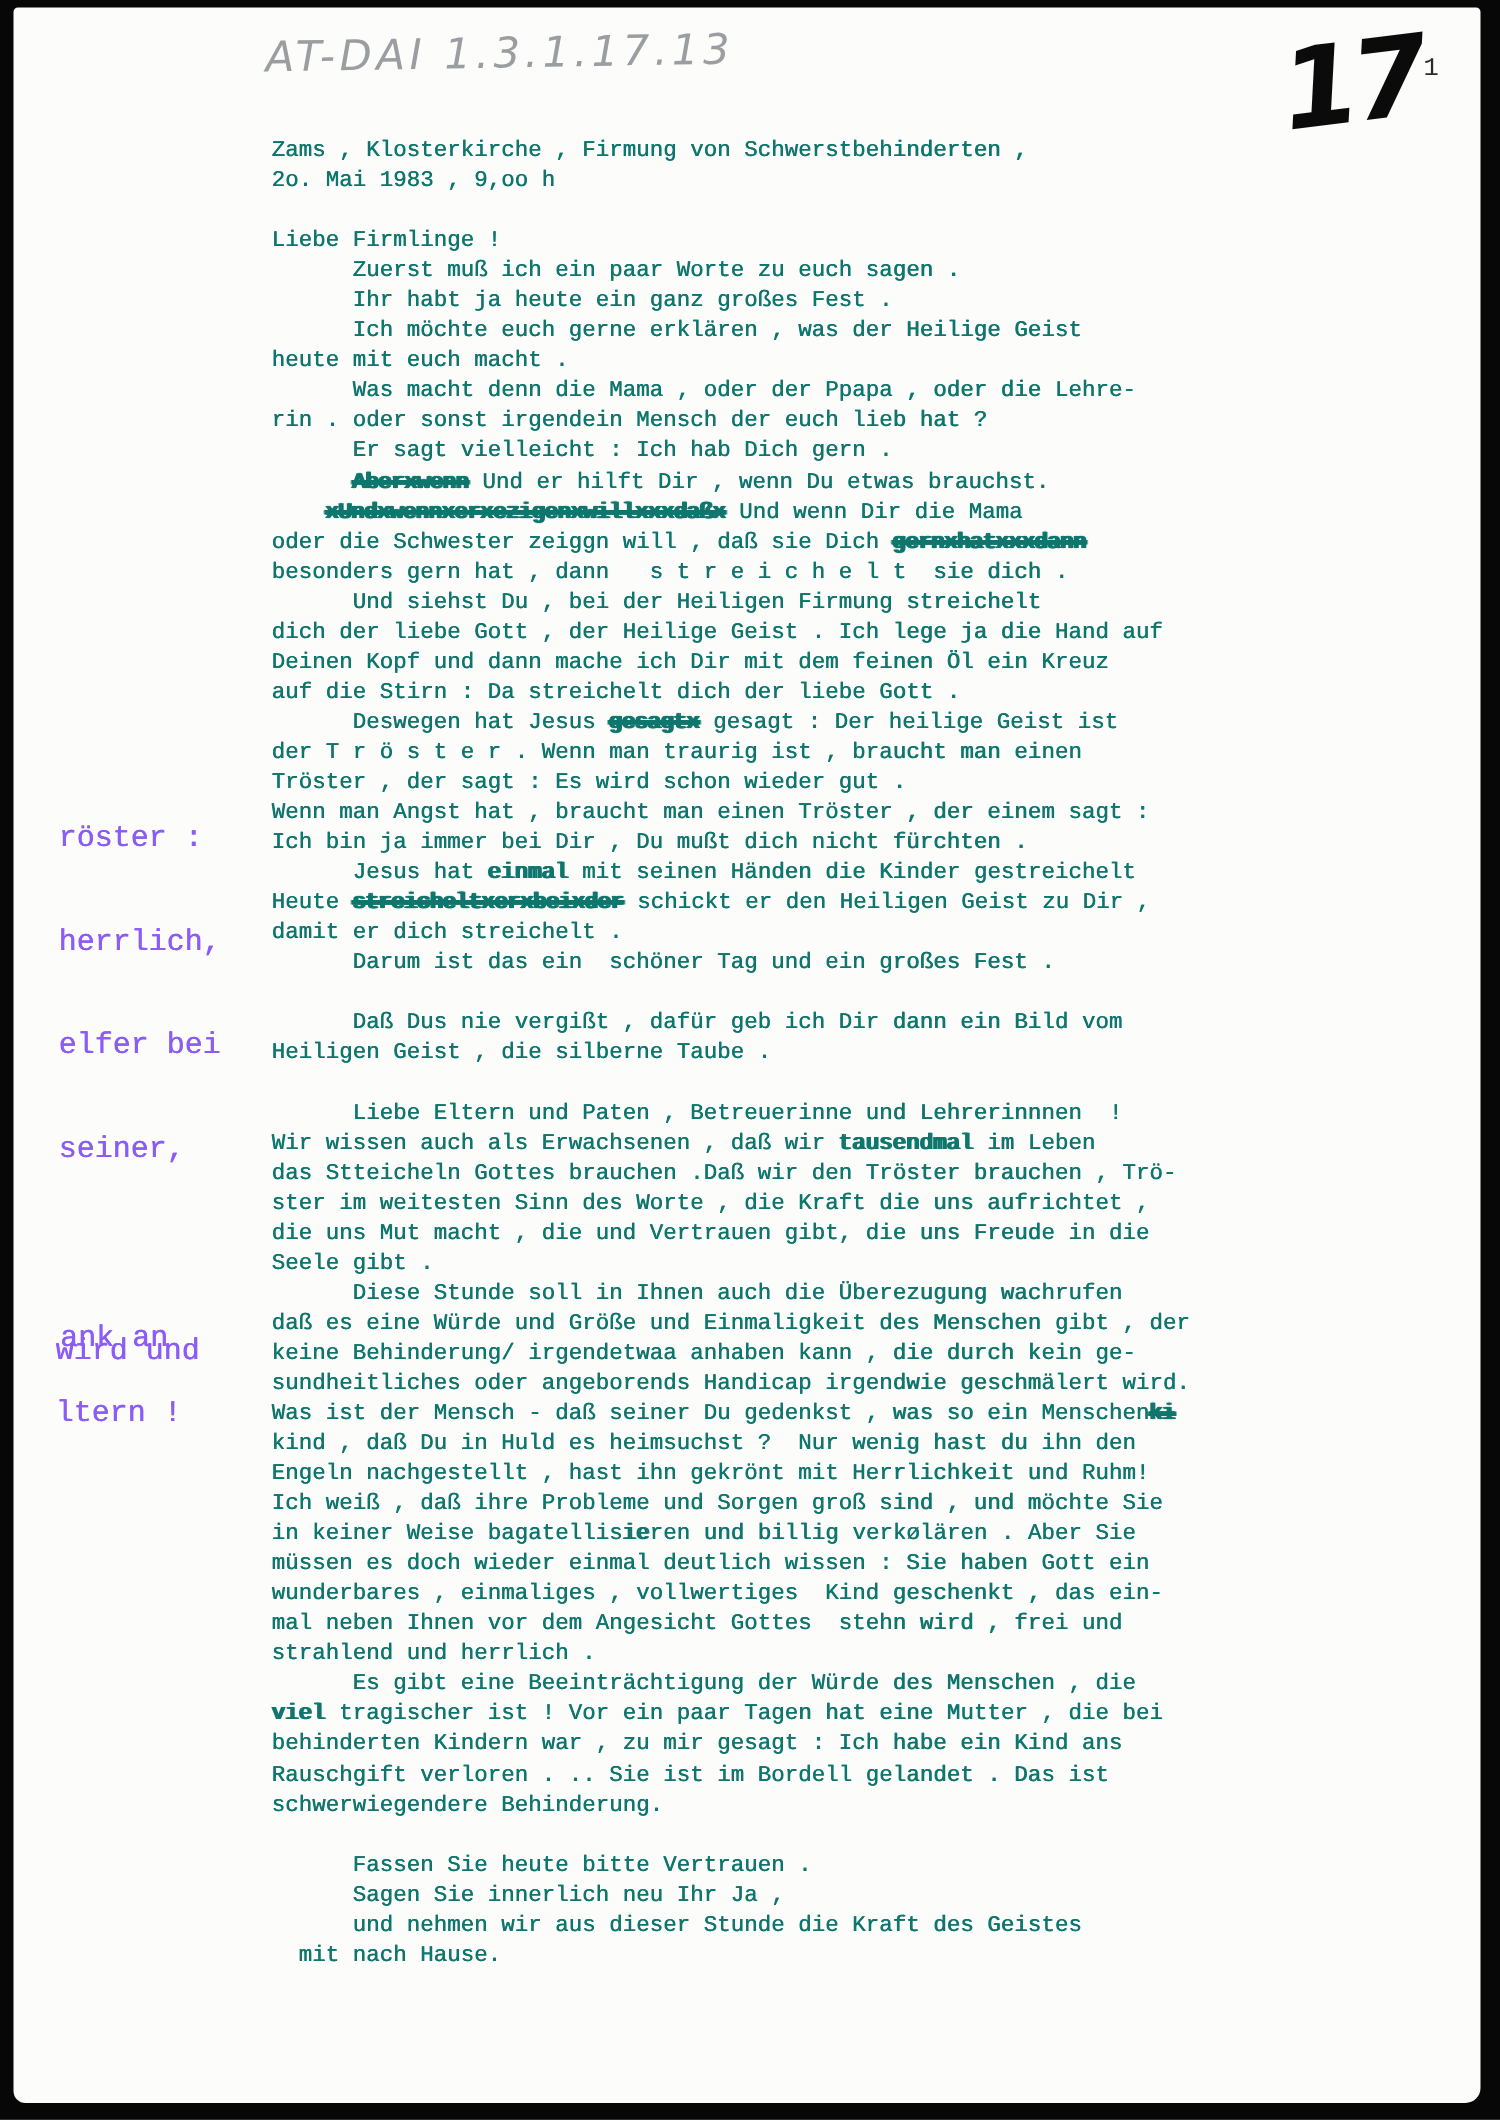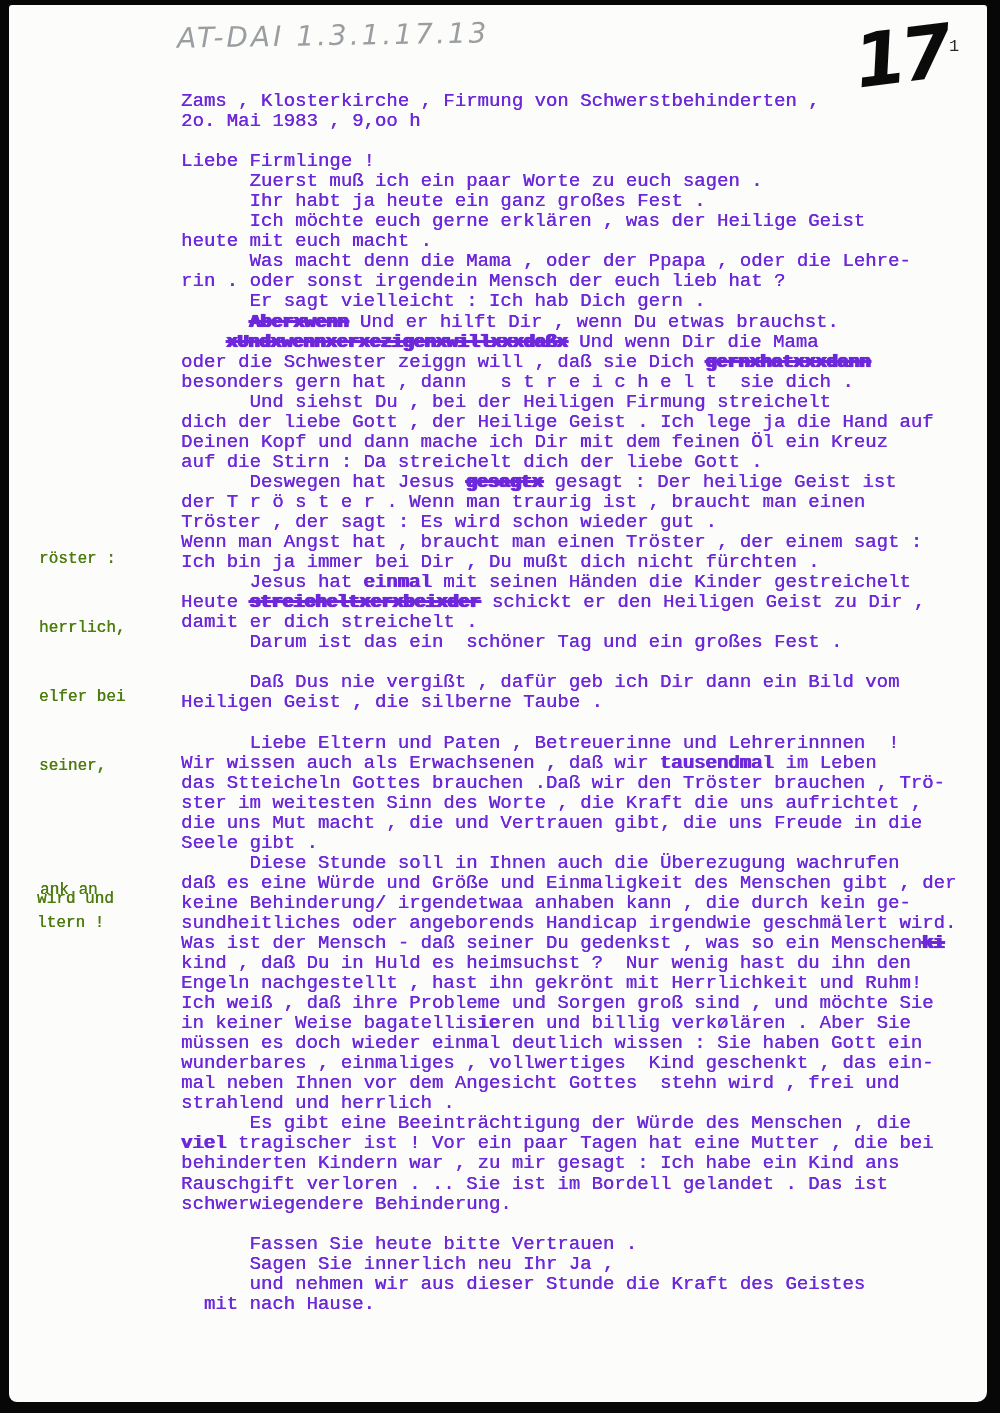--- a/index.html
+++ b/index.html
@@ -1,36 +1,36 @@
 <!DOCTYPE html>
 <html><head>
 <meta charset="utf-8">
 <style>
   html,body{margin:0;padding:0;background:#000;}
   .scan{position:relative;width:1000px;height:1413px;background:#070707;overflow:hidden;}
   .paper{position:absolute;left:9px;top:5px;right:13px;bottom:11px;background:#fcfcfa;
          border-radius:3px 3px 10px 8px;}
   
   .doc{position:absolute;left:172px;top:86px;width:816px;
-       font-family:"Liberation Mono",monospace;font-size:19px;line-height:20.05px;
-       color:#6d28d9;white-space:pre;text-shadow:0.35px 0 0 currentColor;}
+       font-family:"Liberation Mono",monospace;font-size:15px;line-height:20.05px;
+       color:#0f766e;white-space:pre;text-shadow:0.35px 0 0 currentColor;}
   .line{height:20.05px;}
-  .struck{font-weight:bold;letter-spacing:-0.4px;
+  .struck{font-weight:normal;letter-spacing:-0.4px;
           text-decoration:line-through;text-decoration-thickness:2.5px;
           text-shadow:1px 0 0 currentColor,-1px 0 0 currentColor,0 0 1px currentColor;}
   .ovr{text-shadow:1px 0 0 currentColor,-0.7px 0 0 currentColor;}
   
-  .mn{position:absolute;font-family:"Liberation Mono",monospace;font-size:16px;
-      color:#4d7c0f;white-space:pre;text-shadow:0.35px 0 0 currentColor;}
+  .mn{position:absolute;font-family:"Liberation Mono",monospace;font-size:20px;
+      color:#8b5cf6;white-space:pre;text-shadow:0.35px 0 0 currentColor;}
   .mn1{left:30px;top:497px;line-height:23px;}
   .mn2{left:28px;top:876px;height:70px;width:150px;text-align:right;}
   .mn2 > div{position:absolute;left:0;}
   .mn2 .l1{top:0;left:3px;}
   .mn2 .l2{top:9px;}
-  .mn2 .l3{top:33px;}
+  .mn2 .l3{top:50px;}
   
   .hw-ref{position:absolute;left:168px;top:14px;
           font-family:"DejaVu Sans",sans-serif;font-style:italic;
           font-size:28px;color:#9a9ea1;letter-spacing:3px;transform:rotate(-1deg);}
   .pg-big{position:absolute;left:845px;top:8px;
           font-family:"DejaVu Sans",sans-serif;font-weight:bold;font-size:74px;
           color:#0b0b0b;transform:rotate(-7deg) skewX(-10deg);letter-spacing:-4px;}
   .pg-small{position:absolute;left:940px;top:32px;
             font-family:"Liberation Mono",monospace;font-size:17px;color:#2a2a2a;}
 </style>

